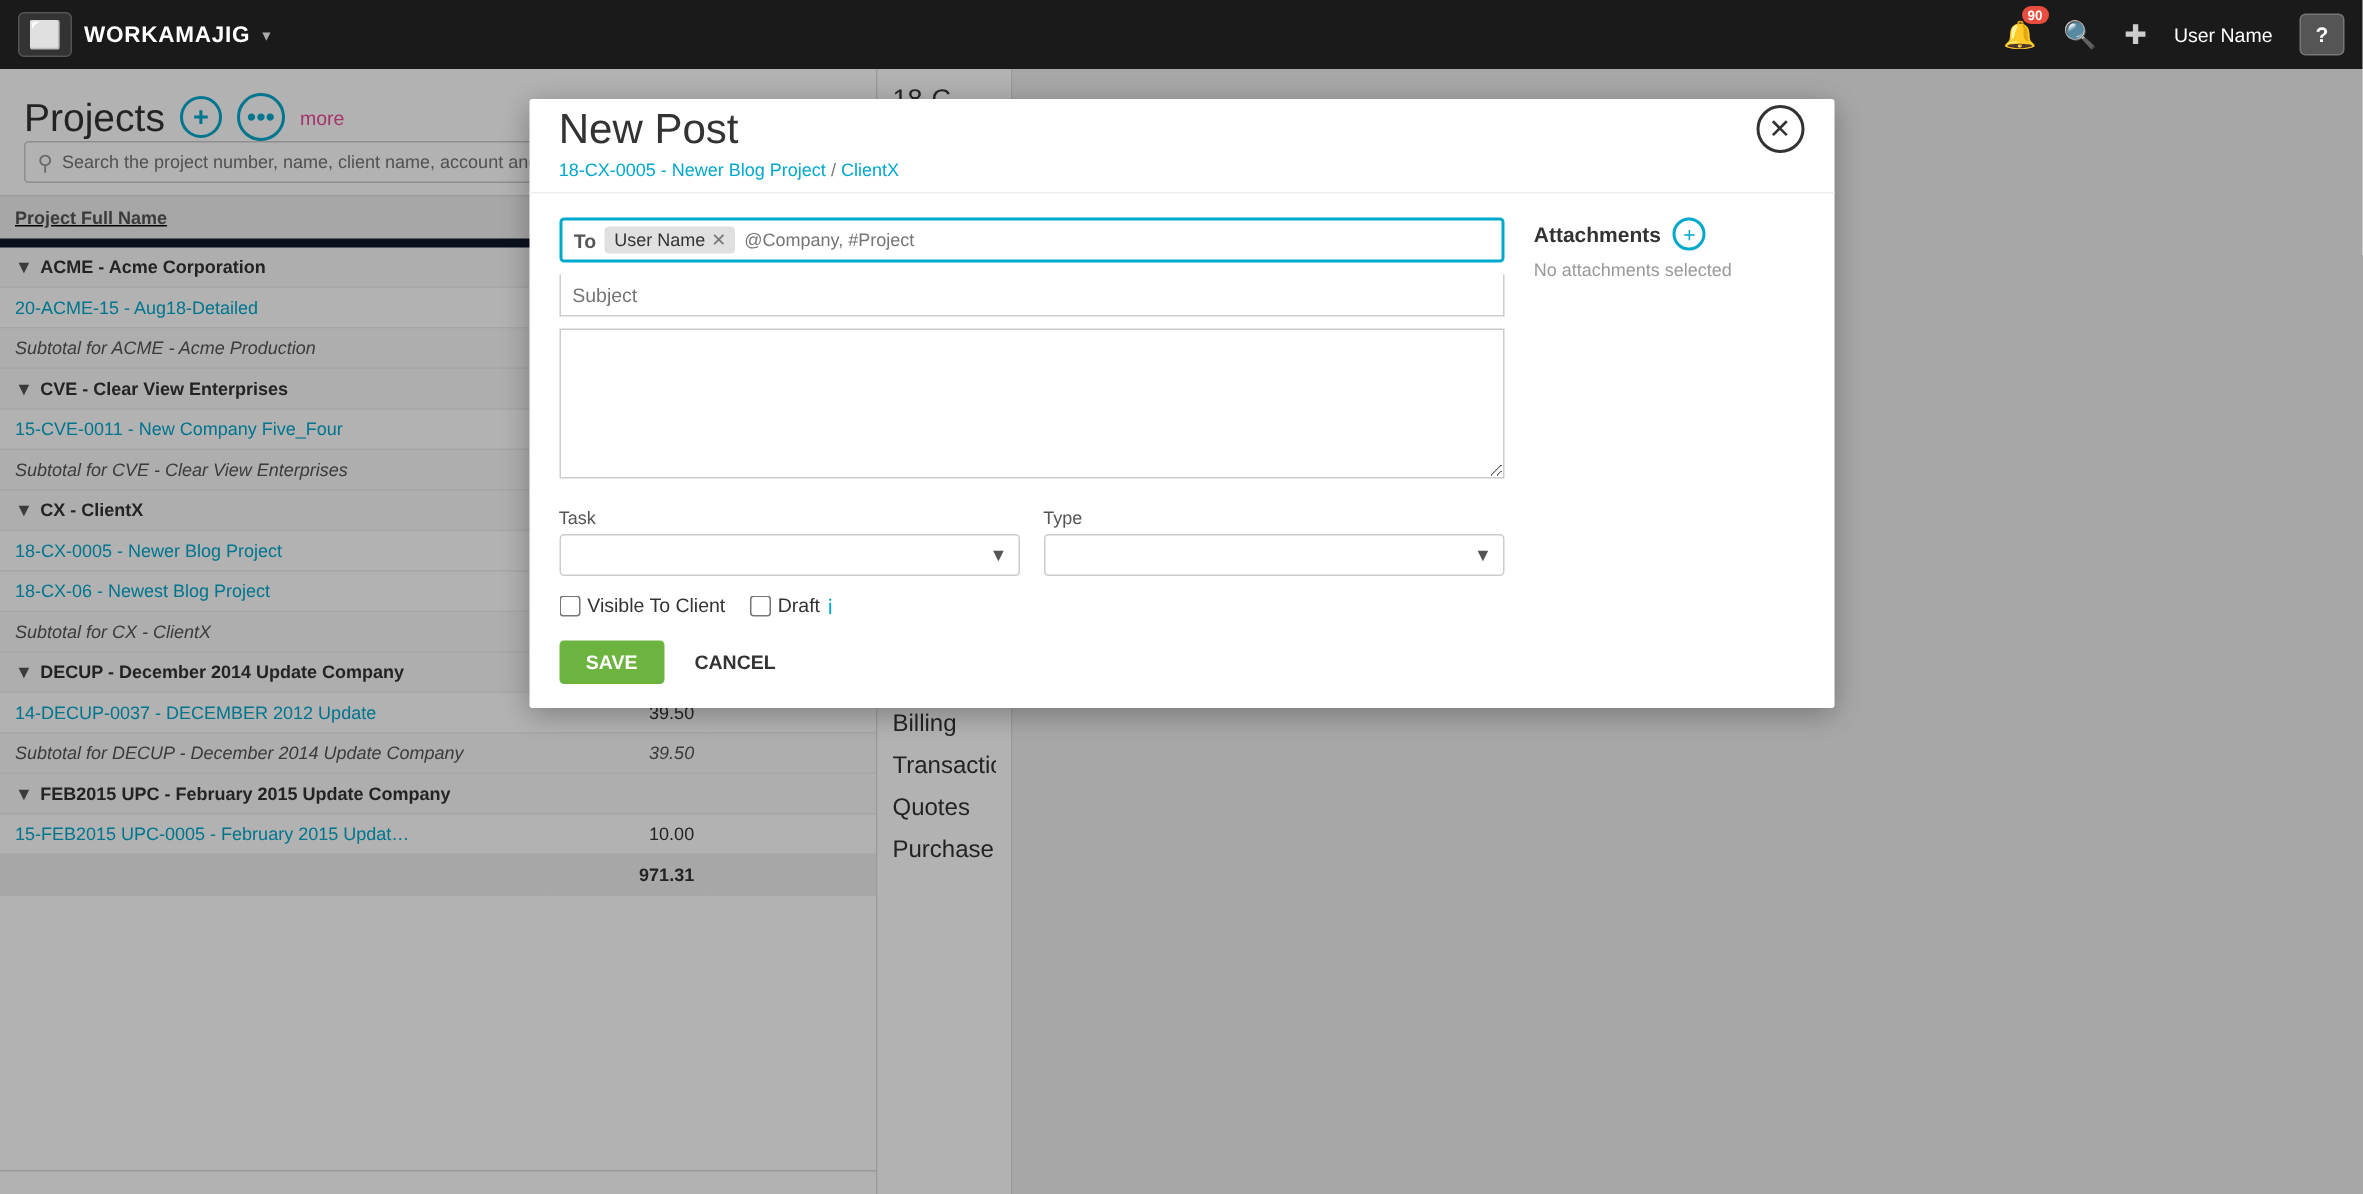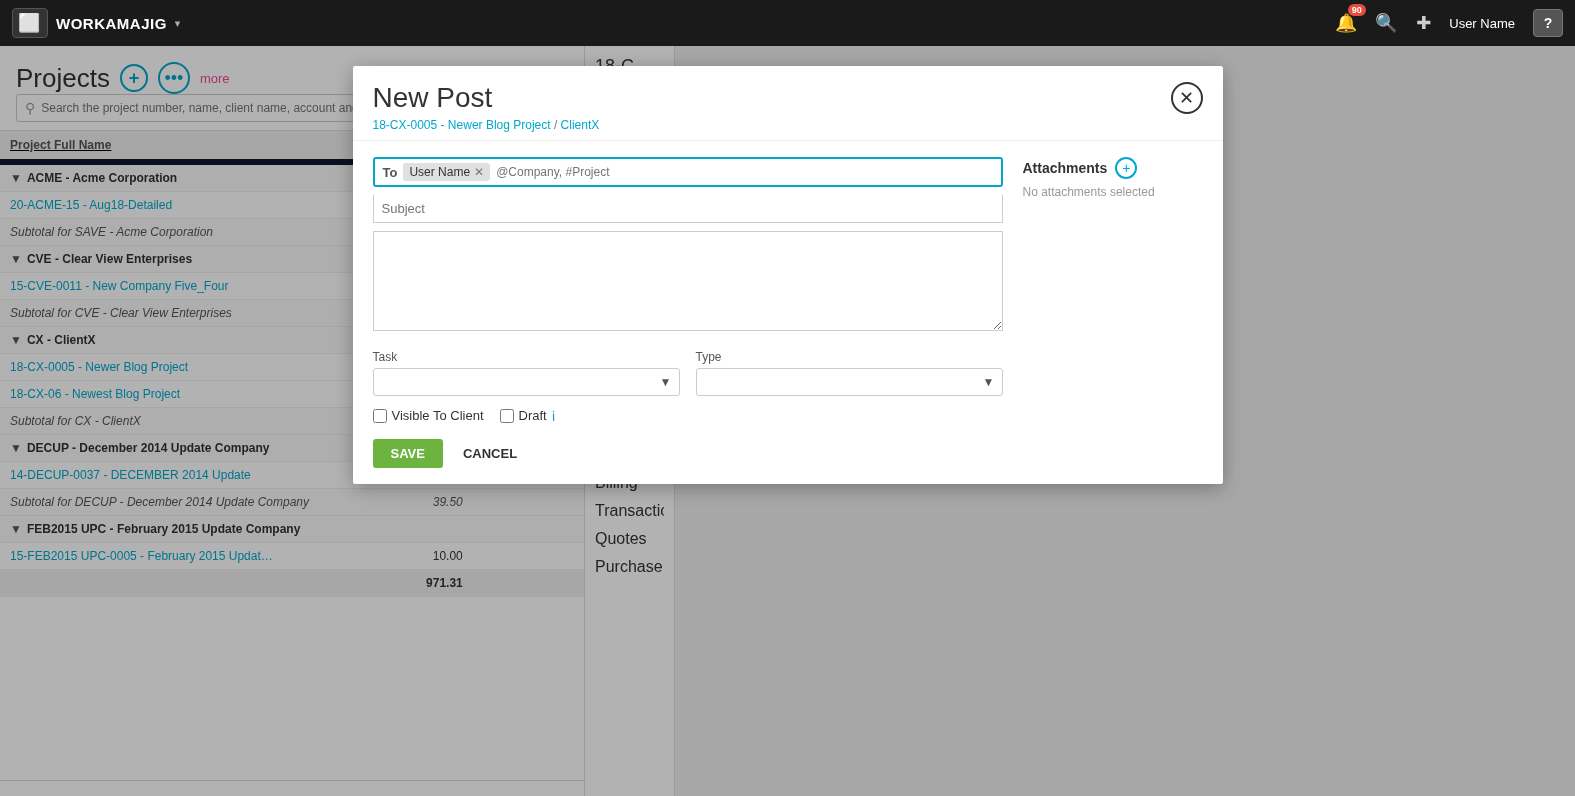--- a/index.html
+++ b/index.html
@@ -308,21 +308,21 @@
       background: #fff;
       width: 870px;
       margin-top: 20px;
       border-radius: 2px;
       box-shadow: 0 4px 20px rgba(0,0,0,0.3);
       display: flex;
       flex-direction: column;
       max-height: calc(100vh - 80px);
     }
     .modal-header {
-      padding: 16px 20px 8px 20px;
+      padding: 4px 20px 8px 20px;
       display: flex;
       align-items: flex-start;
       justify-content: space-between;
       border-bottom: 1px solid #eee;
     }
     .modal-title {
       font-size: 28px;
       font-weight: 300;
       color: #333;
     }
@@ -593,21 +593,21 @@
 
           <tr class="group-header-row">
             <td colspan="3"><span class="group-arrow">▼</span>ACME - Acme Corporation</td>
           </tr>
           <tr class="table-row">
             <td><a class="project-link">20-ACME-15 - Aug18-Detailed</a></td>
             <td class="right">0.00</td>
             <td class="right"></td>
           </tr>
           <tr class="subtotal-row">
-            <td>Subtotal for SAVE - Acme Corporation</td>
+            <td>Subtotal for ACME - Acme Production</td>
             <td class="right">277.52</td>
             <td class="right"></td>
           </tr>
 
           <tr class="group-header-row">
             <td colspan="3"><span class="group-arrow">▼</span>CVE - Clear View Enterprises</td>
           </tr>
           <tr class="table-row">
             <td><a class="project-link">15-CVE-0011 - New Company Five_Four</a></td>
             <td class="right">3.00</td>
@@ -635,21 +635,21 @@
           <tr class="subtotal-row">
             <td>Subtotal for CX - ClientX</td>
             <td class="right">2.52</td>
             <td class="right"></td>
           </tr>
 
           <tr class="group-header-row">
             <td colspan="3"><span class="group-arrow">▼</span>DECUP - December 2014 Update Company</td>
           </tr>
           <tr class="table-row">
-            <td><a class="project-link">14-DECUP-0037 - DECEMBER 2014 Update</a></td>
+            <td><a class="project-link">14-DECUP-0037 - DECEMBER 2012 Update</a></td>
             <td class="right">39.50</td>
             <td class="right"></td>
           </tr>
           <tr class="subtotal-row">
             <td>Subtotal for DECUP - December 2014 Update Company</td>
             <td class="right">39.50</td>
             <td class="right"></td>
           </tr>
 
           <tr class="group-header-row">

